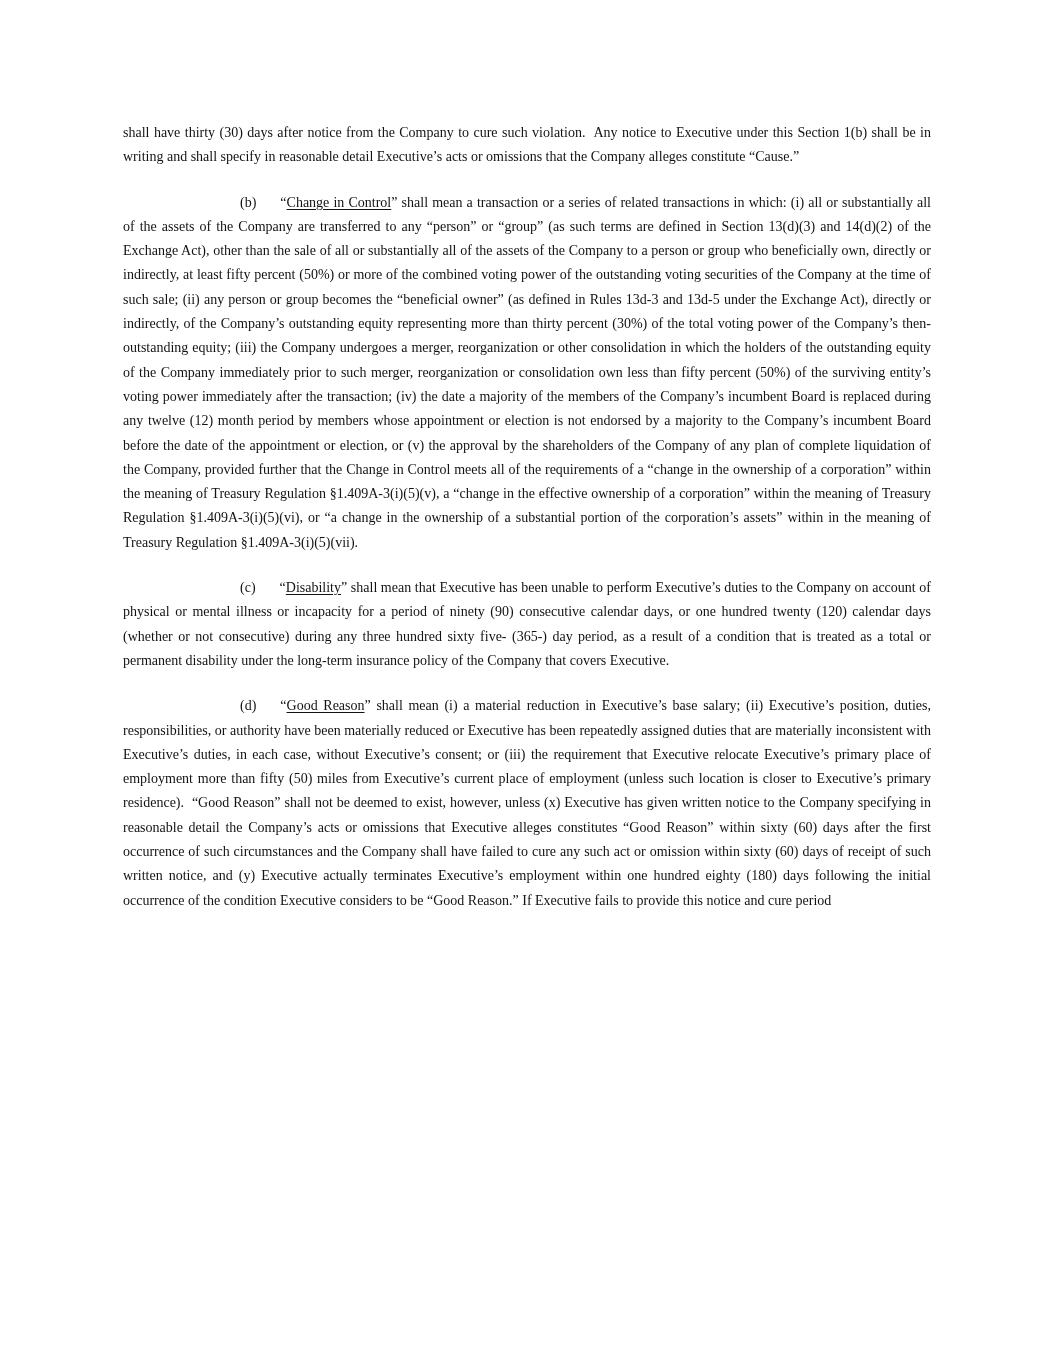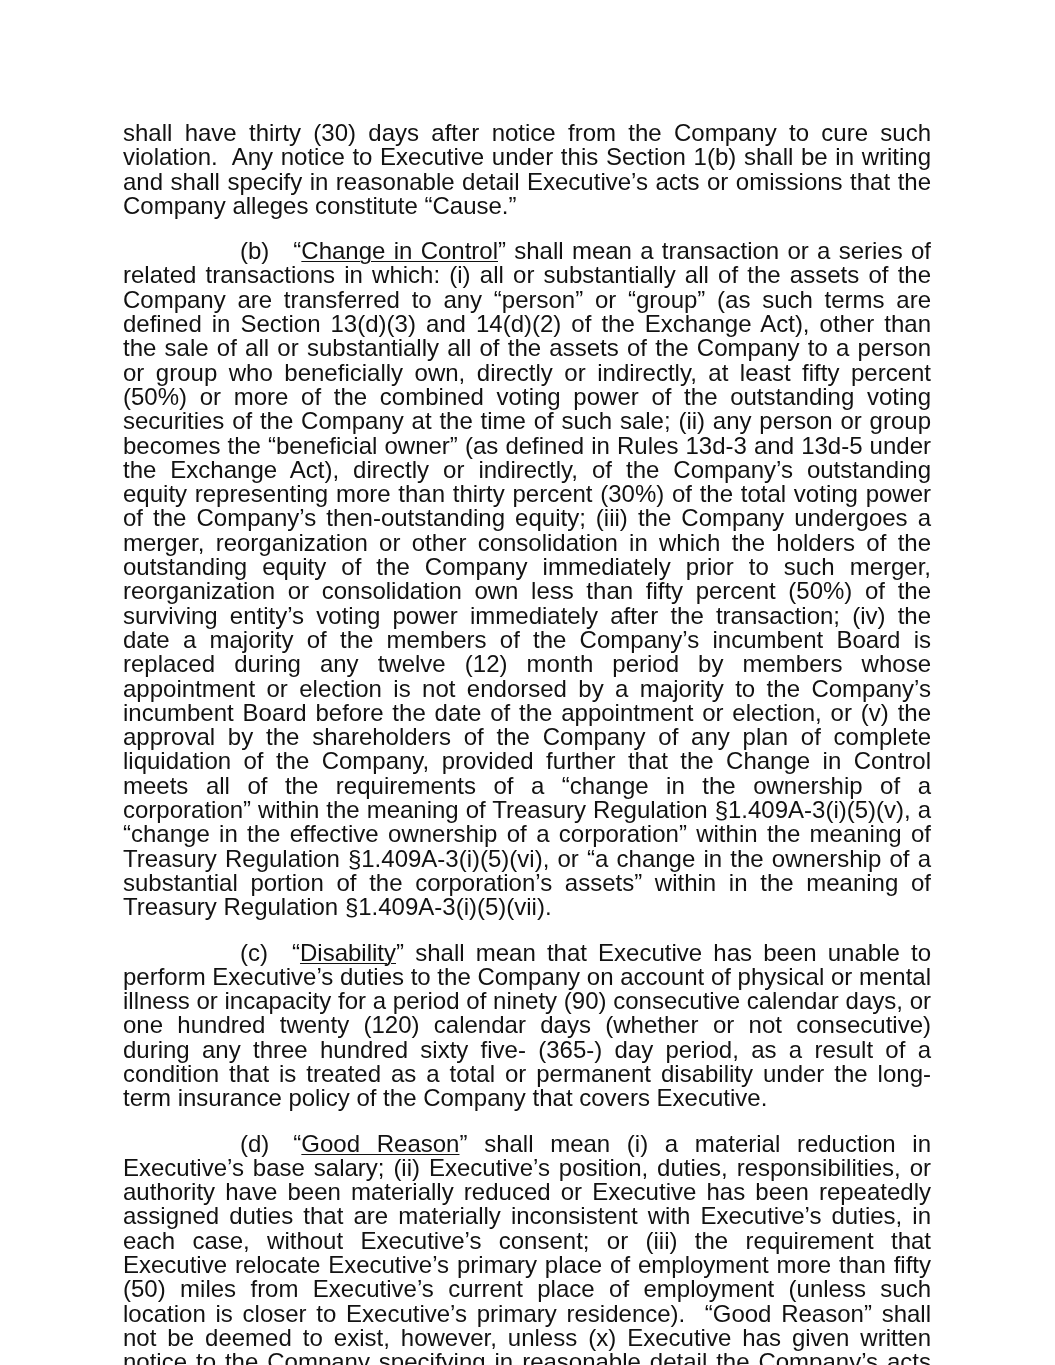--- a/index.html
+++ b/index.html
@@ -15,22 +15,22 @@
     position: relative;
   }
   .page {
     position: absolute;
     left: 0;
     top: 0;
     width: 1055px;
     height: 1365px;
     background: #ffffff;
     color: #121212;
-    font-family: Liberation Sans, sans-serif;
-    font-size: 24px;
+    font-family: Liberation Serif, serif;
+    font-size: 14px;
     line-height: 24.3px;
   }
   .content {
     position: absolute;
     left: 123px;
     top: 121px;
     width: 808px;
     text-align: justify;
   }
   p.para {

